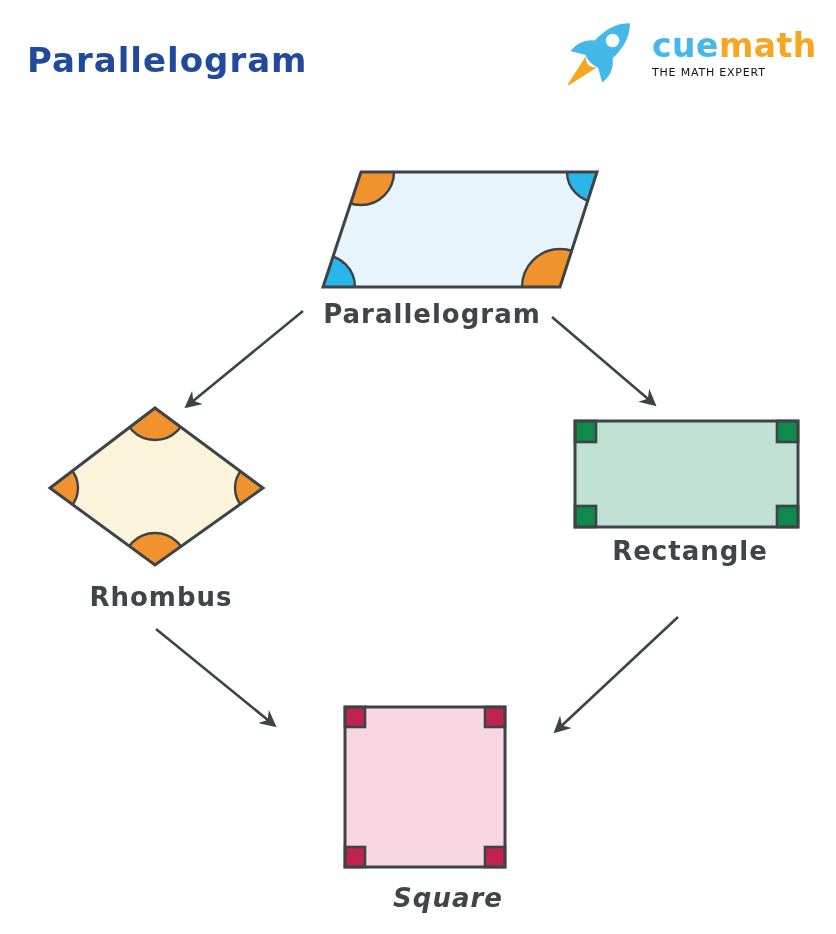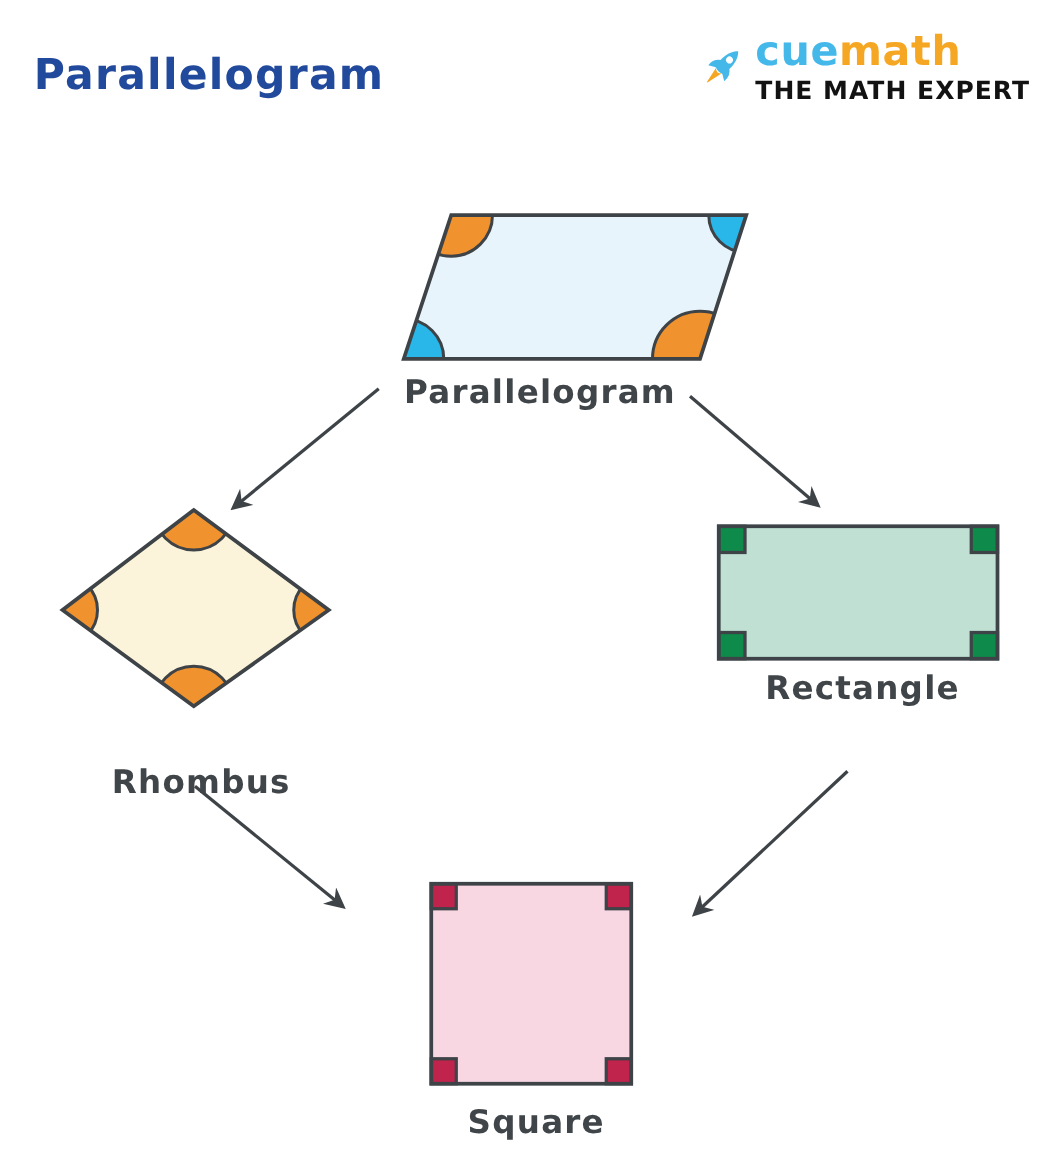--- a/index.html
+++ b/index.html
@@ -14,21 +14,21 @@
   }
   .logo{
     position:absolute;left:564px;top:6px;width:260px;height:94px;
     display:flex;align-items:center;gap:8px;
   }
   .logo-text{display:flex;flex-direction:column;line-height:1;}
   .brand{font-size:33px;font-weight:bold;letter-spacing:0.5px;white-space:nowrap;}
   .brand .cue{color:#45b8ea;}
   .brand .math{color:#f5a623;}
   .tagline{
-    margin-top:5px;font-size:20px;font-weight:bold;color:#121212;
+    margin-top:5px;font-size:11px;font-weight:normal;color:#121212;
     letter-spacing:0.8px;white-space:nowrap;
   }
   .diagram-svg{position:absolute;left:0;top:0;}
   .shape-outline{fill:none;stroke:#3e4347;stroke-width:3;stroke-linejoin:miter;}
   .angle-mark{stroke:#3e4347;stroke-width:2.4;}
   .corner-mark{stroke:#3e4347;stroke-width:2.6;}
   .edge-line{stroke:#3e4347;stroke-width:2.6;fill:none;}
   .node-label{
     position:absolute;transform:translateX(-50%);
     font-size:26px;font-weight:bold;color:#404549;letter-spacing:1px;
@@ -109,15 +109,15 @@
     <rect class="shape-outline" x="345" y="707" width="160" height="160"></rect>
   </g>
 
   <line class="edge-line" x1="303" y1="311" x2="187" y2="406" marker-end="url(#arrowhead)"></line>
   <line class="edge-line" x1="552" y1="317" x2="654" y2="404" marker-end="url(#arrowhead)"></line>
   <line class="edge-line" x1="156" y1="629" x2="274" y2="725" marker-end="url(#arrowhead)"></line>
   <line class="edge-line" x1="678" y1="617" x2="556" y2="731" marker-end="url(#arrowhead)"></line>
 </svg>
 
 <div class="node-label" style="left:432px;top:299px;">Parallelogram</div>
-<div class="node-label" style="left:161px;top:582px;margin-top:29px;">Rhombus</div>
+<div class="node-label" style="left:161px;top:582px;">Rhombus</div>
 <div class="node-label" style="left:690px;top:536px;">Rectangle</div>
-<div class="node-label" style="left:429px;top:883px;">Square</div>
+<div class="node-label" style="left:448px;top:883px;font-style:italic;">Square</div>
 
 </body></html>

